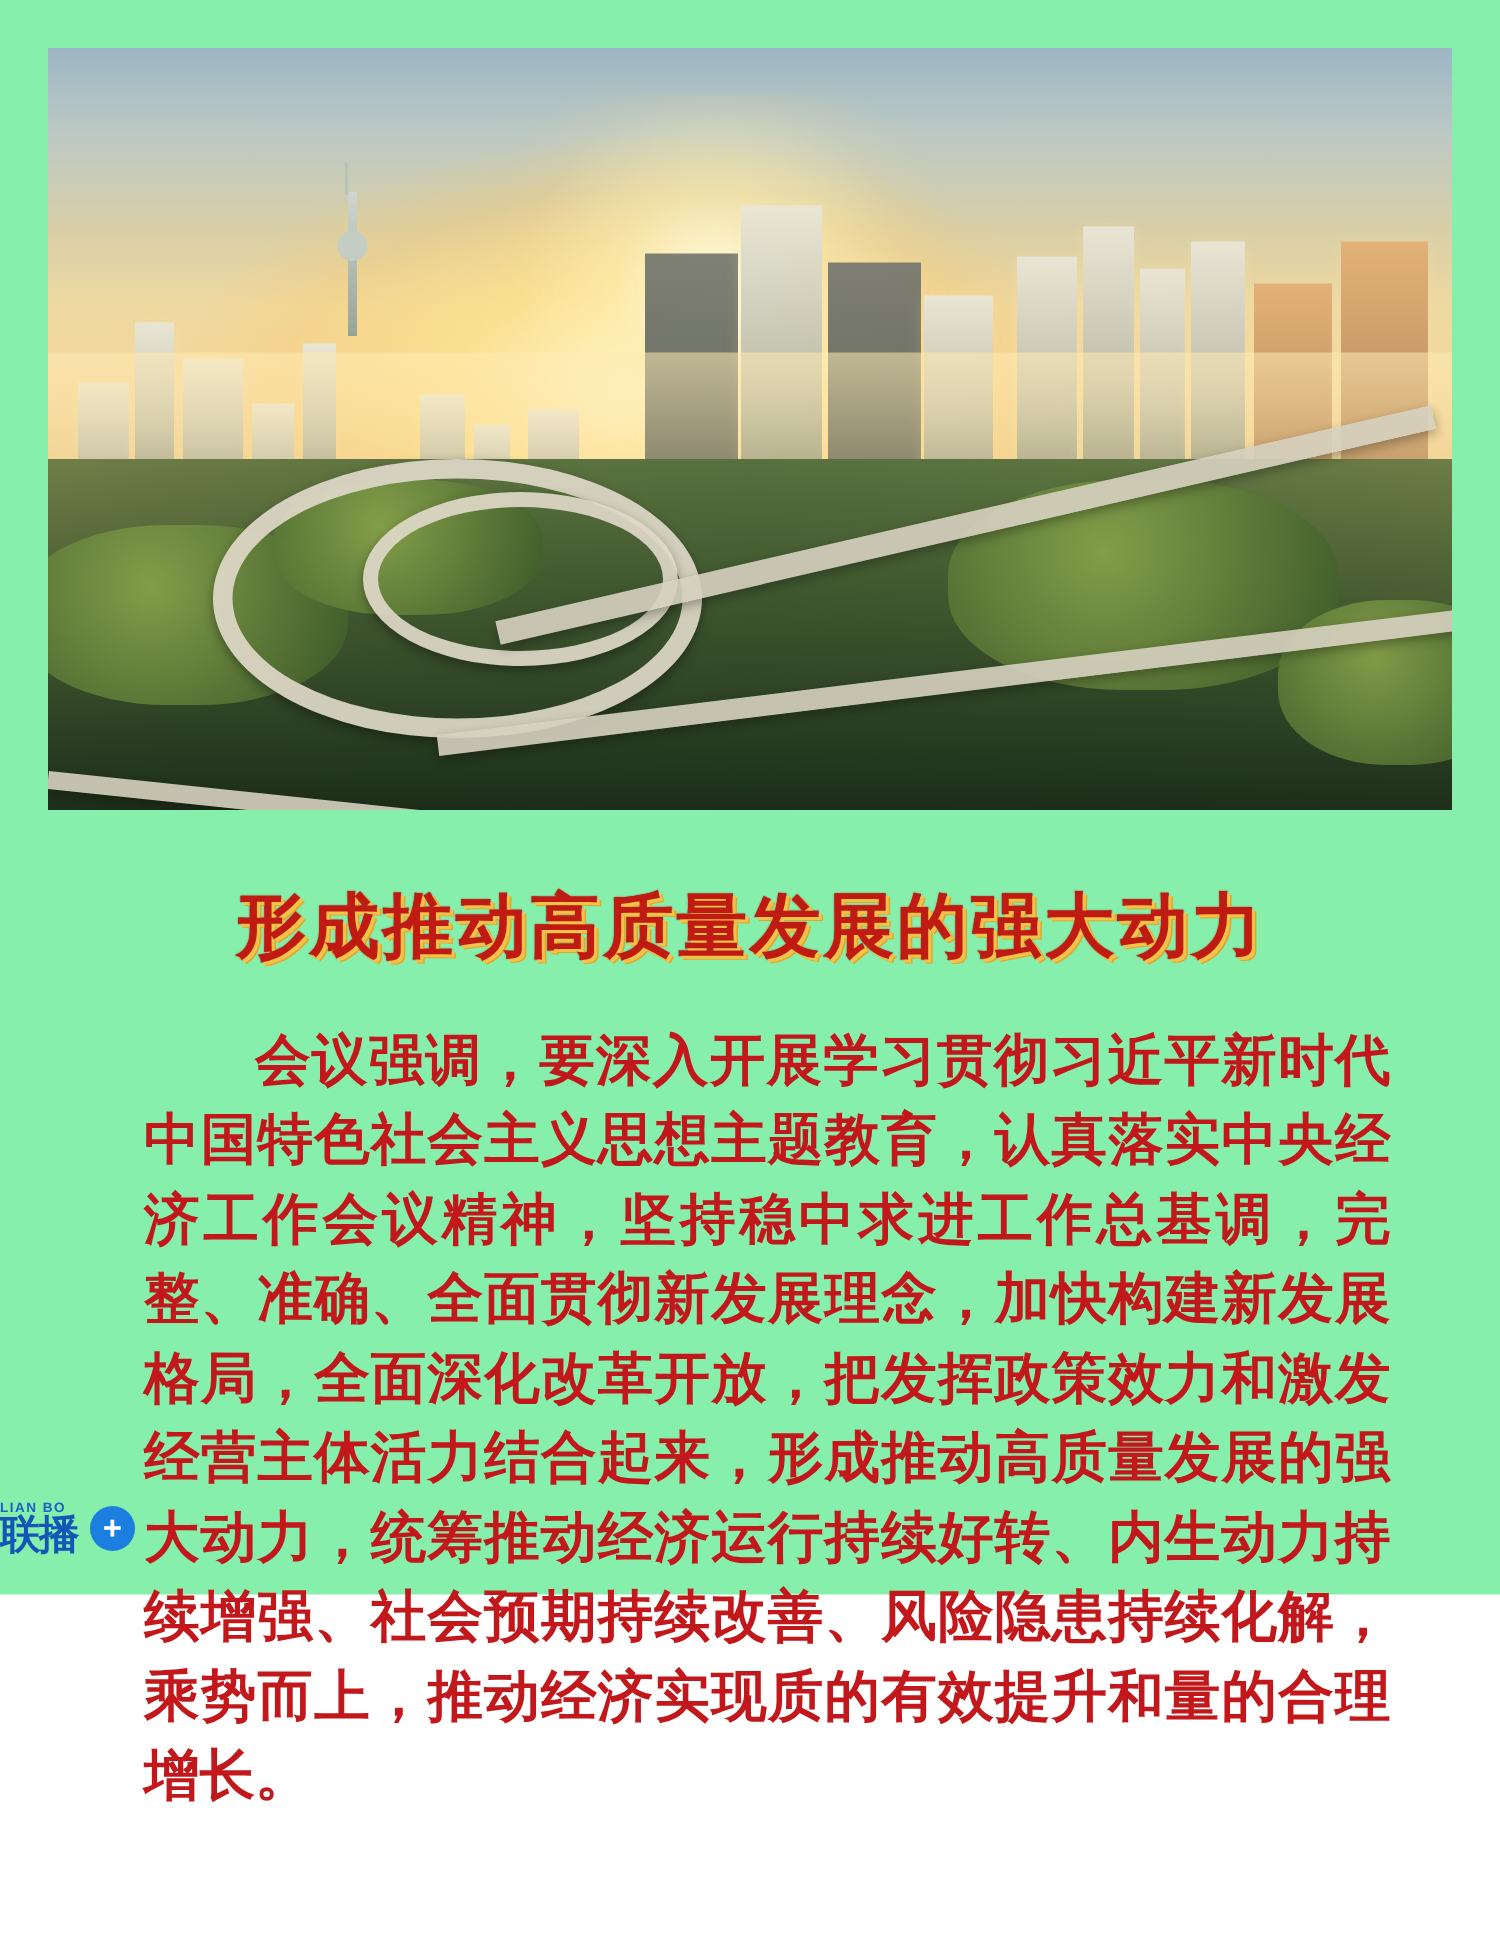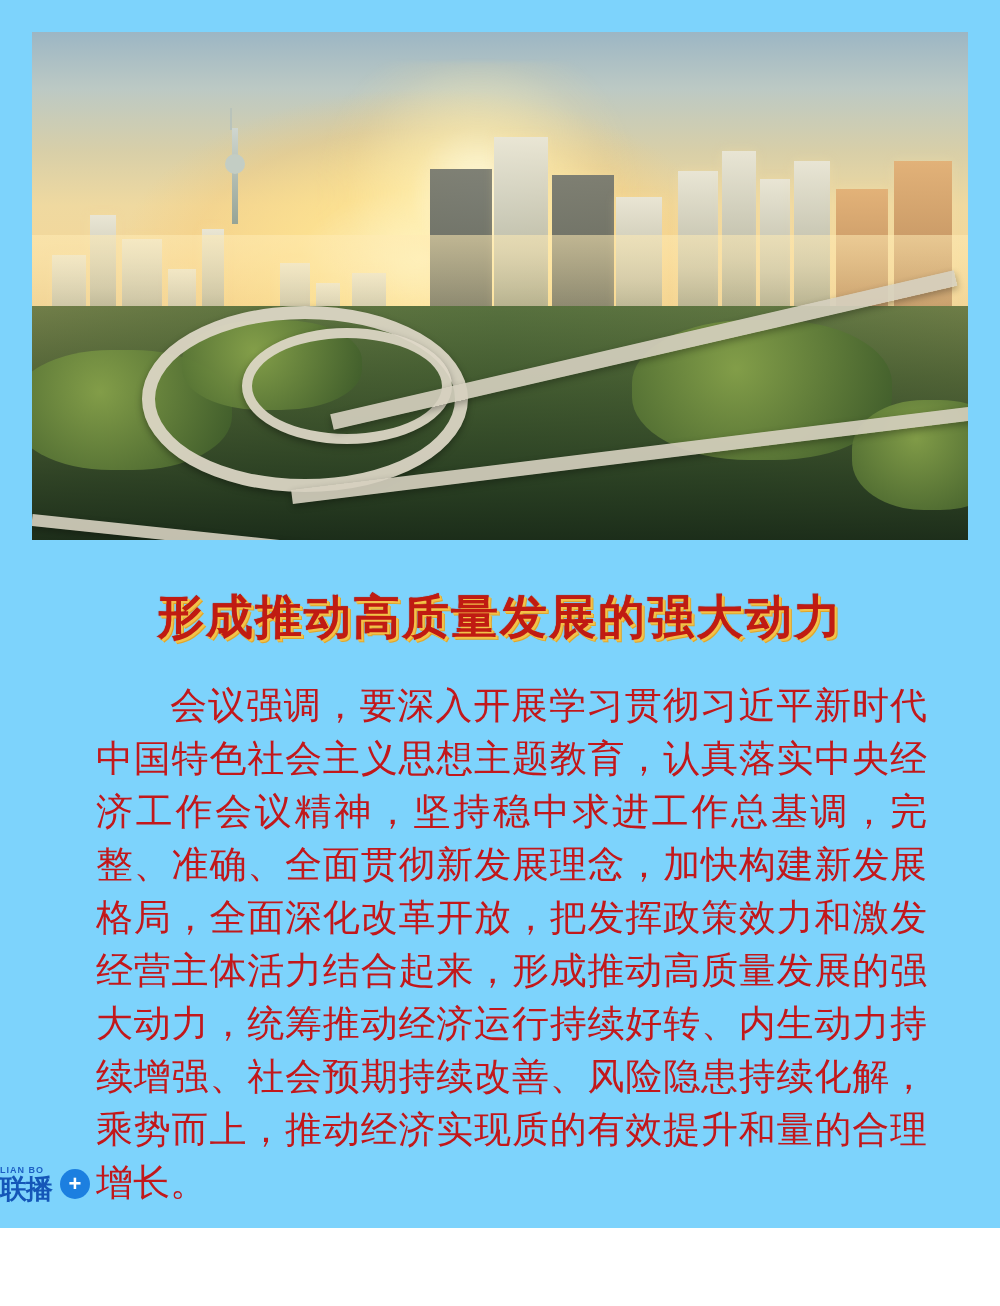--- a/index.html
+++ b/index.html
@@ -9,22 +9,22 @@
   }
   body {
     width: 1000px;
     height: 1306px;
     font-family: "Liberation Sans", sans-serif;
     overflow: hidden;
   }
   .poster {
     position: relative;
     width: 1000px;
-    height: 1228px;
-    background: #7dd3fc;
+    height: 1063px;
+    background: #86efac;
     box-sizing: border-box;
     padding: 32px 32px 0 32px;
   }
 
   
   .hero {
     position: relative;
     width: 936px;
     height: 508px;
     overflow: hidden;
@@ -121,21 +121,21 @@
     text-shadow:
       2px 2px 0 #f2c24a,
       3px 3px 0 #e0a72c,
       0 0 1px #a01008;
   }
 
   
   .body-text {
     margin: 30px 41px 0 64px;
     font-family: "DejaVu Serif", "Liberation Serif", serif;
-    font-weight: normal;
+    font-weight: bold;
     font-size: 37px;
     line-height: 1.43;
     color: #c2181b;
     text-align: justify;
     text-justify: inter-ideograph;
     text-indent: 2em;
   }
 
   
   .footer {

